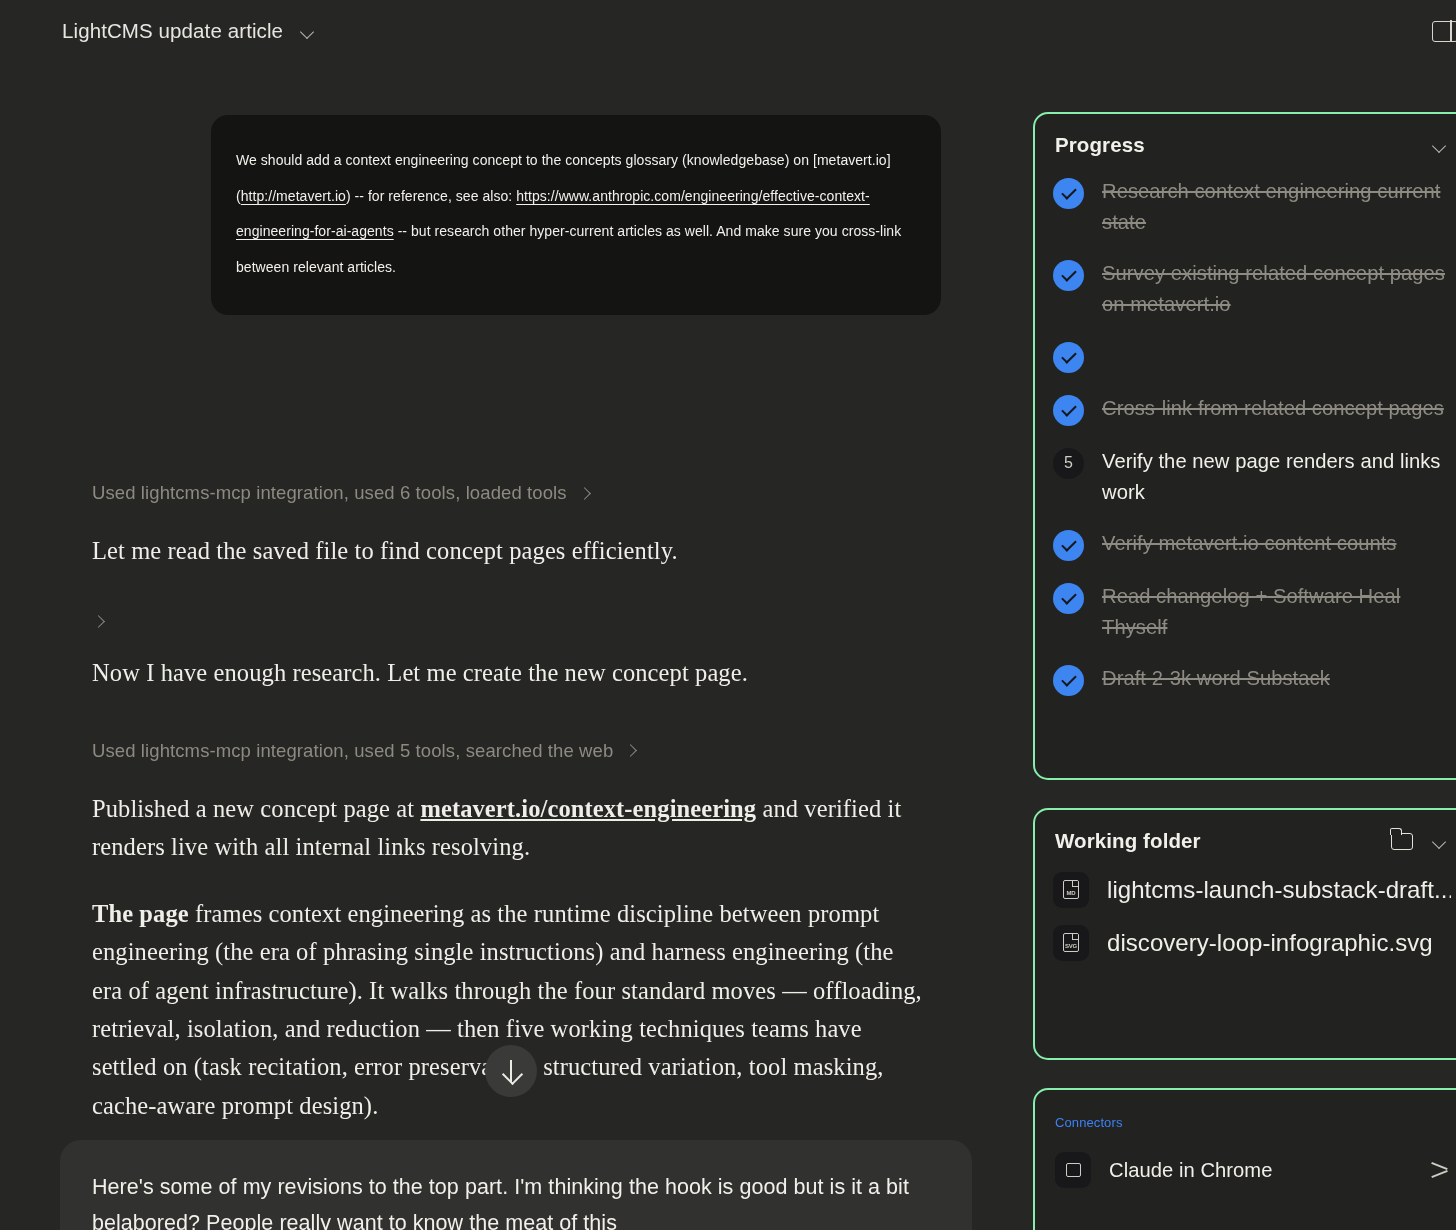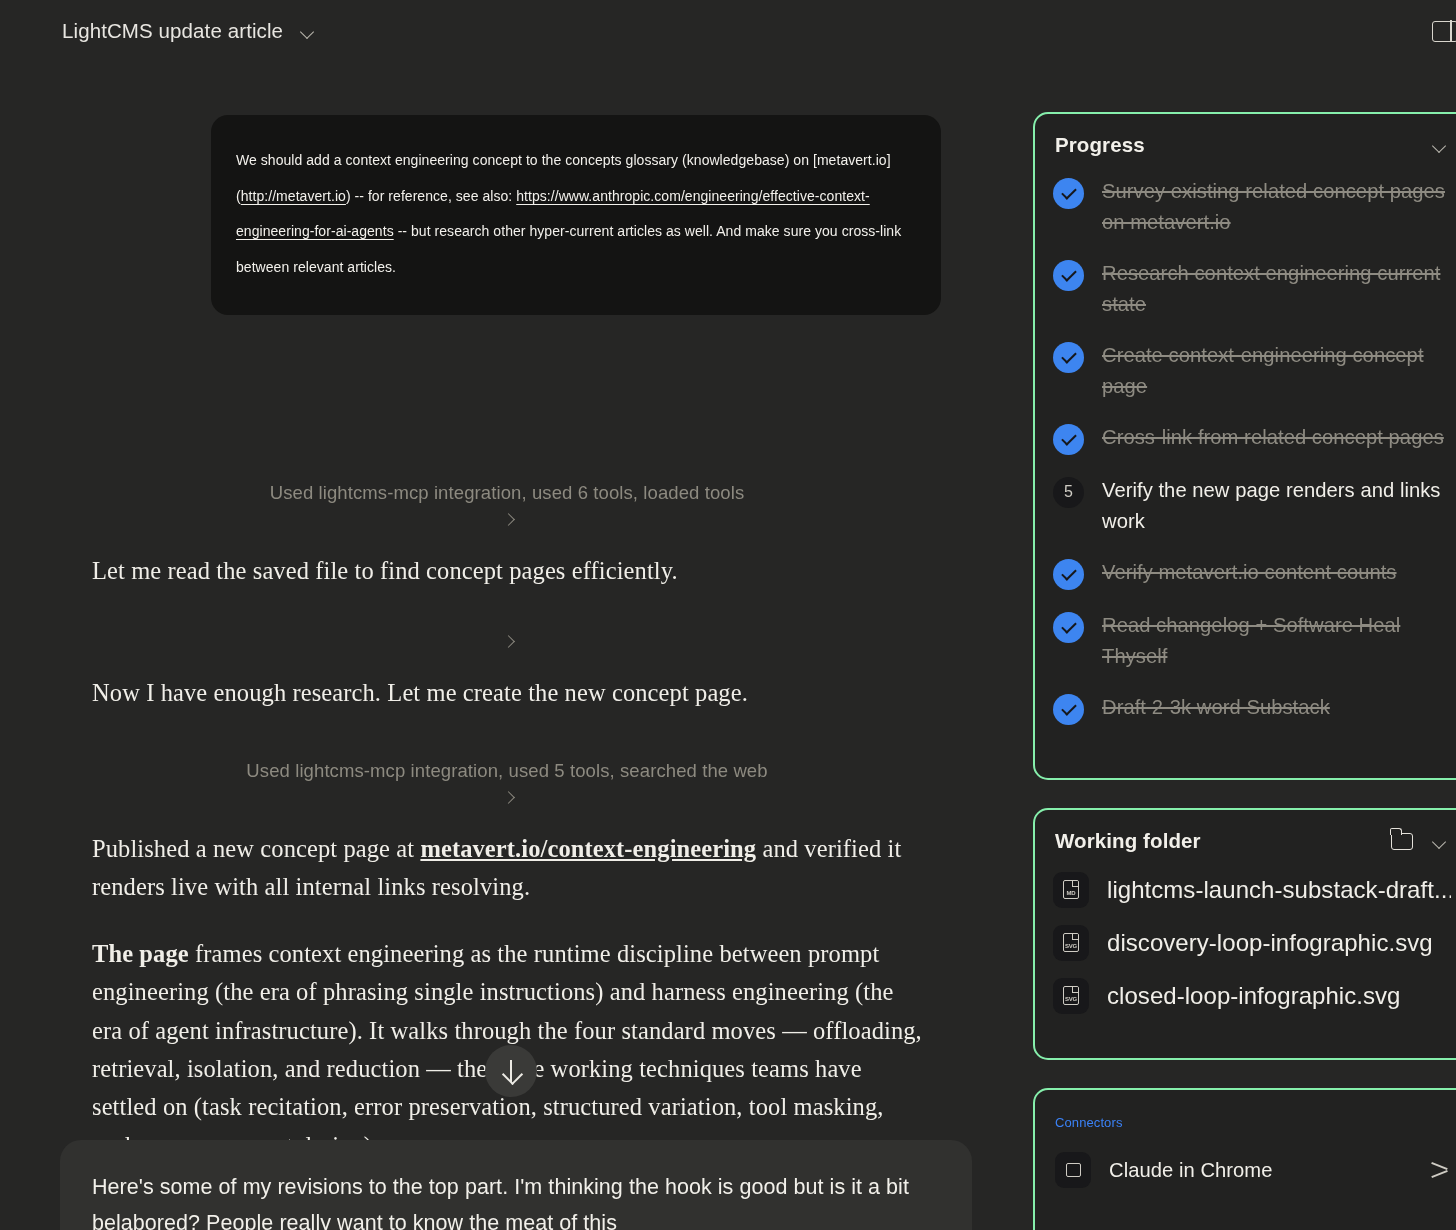--- a/index.html
+++ b/index.html
@@ -112,21 +112,20 @@
   }
 
   .tool-line {
     display: flex;
     align-items: center;
     gap: 11px;
     font-size: 18.5px;
     color: #8d8a80;
     letter-spacing: 0.1px;
     cursor: pointer;
-    flex-direction: column;
   }
   .chev-right {
     width: 9px; height: 9px;
     border-right: 1.7px solid #8d8a80;
     border-top: 1.7px solid #8d8a80;
     transform: rotate(45deg);
     display: inline-block;
     margin-left: 2px;
   }
 
@@ -465,35 +464,34 @@
         <span class="card-title">Progress</span>
         <span class="card-head-spacer"></span>
         <span class="chev-down"></span>
       </div>
       <div class="todo-list">
 
         <div class="todo-item done">
           <span class="bullet done">
               <span class="tick"></span>
             </span>
+          <span class="todo-label">Research context engineering current state</span>
+        </div>
+
+        <div class="todo-item done">
+          <span class="bullet done">
+              <span class="tick"></span>
+            </span>
           <span class="todo-label">Survey existing related concept pages on metavert.io</span>
         </div>
 
         <div class="todo-item done">
           <span class="bullet done">
               <span class="tick"></span>
             </span>
-          <span class="todo-label">Research context engineering current state</span>
-        </div>
-
-        <div class="todo-item done">
-          <span class="bullet done">
-              <span class="tick"></span>
-            </span>
-          <span class="todo-label">Create context-engineering concept page</span>
         </div>
 
         <div class="todo-item done">
           <span class="bullet done">
               <span class="tick"></span>
             </span>
           <span class="todo-label">Cross-link from related concept pages</span>
         </div>
 
         <div class="todo-item">
@@ -547,28 +545,20 @@
 
         <div class="file-item">
           <span class="file-icon">
             <span class="doc-shape">
                 <span class="doc-ext">SVG</span>
               </span>
           </span>
           <span class="file-name">discovery-loop-infographic.svg</span>
         </div>
 
-        <div class="file-item">
-          <span class="file-icon">
-            <span class="doc-shape">
-                <span class="doc-ext">SVG</span>
-              </span>
-          </span>
-          <span class="file-name">closed-loop-infographic.svg</span>
-        </div>
 
       </div>
     </div>
 
     <div class="card card-context">
       <div class="ctx-body">
         <div class="ctx-subhead">Connectors</div>
         <div class="connector-row">
           <span class="connector-icon">
               <span class="sq"></span>

